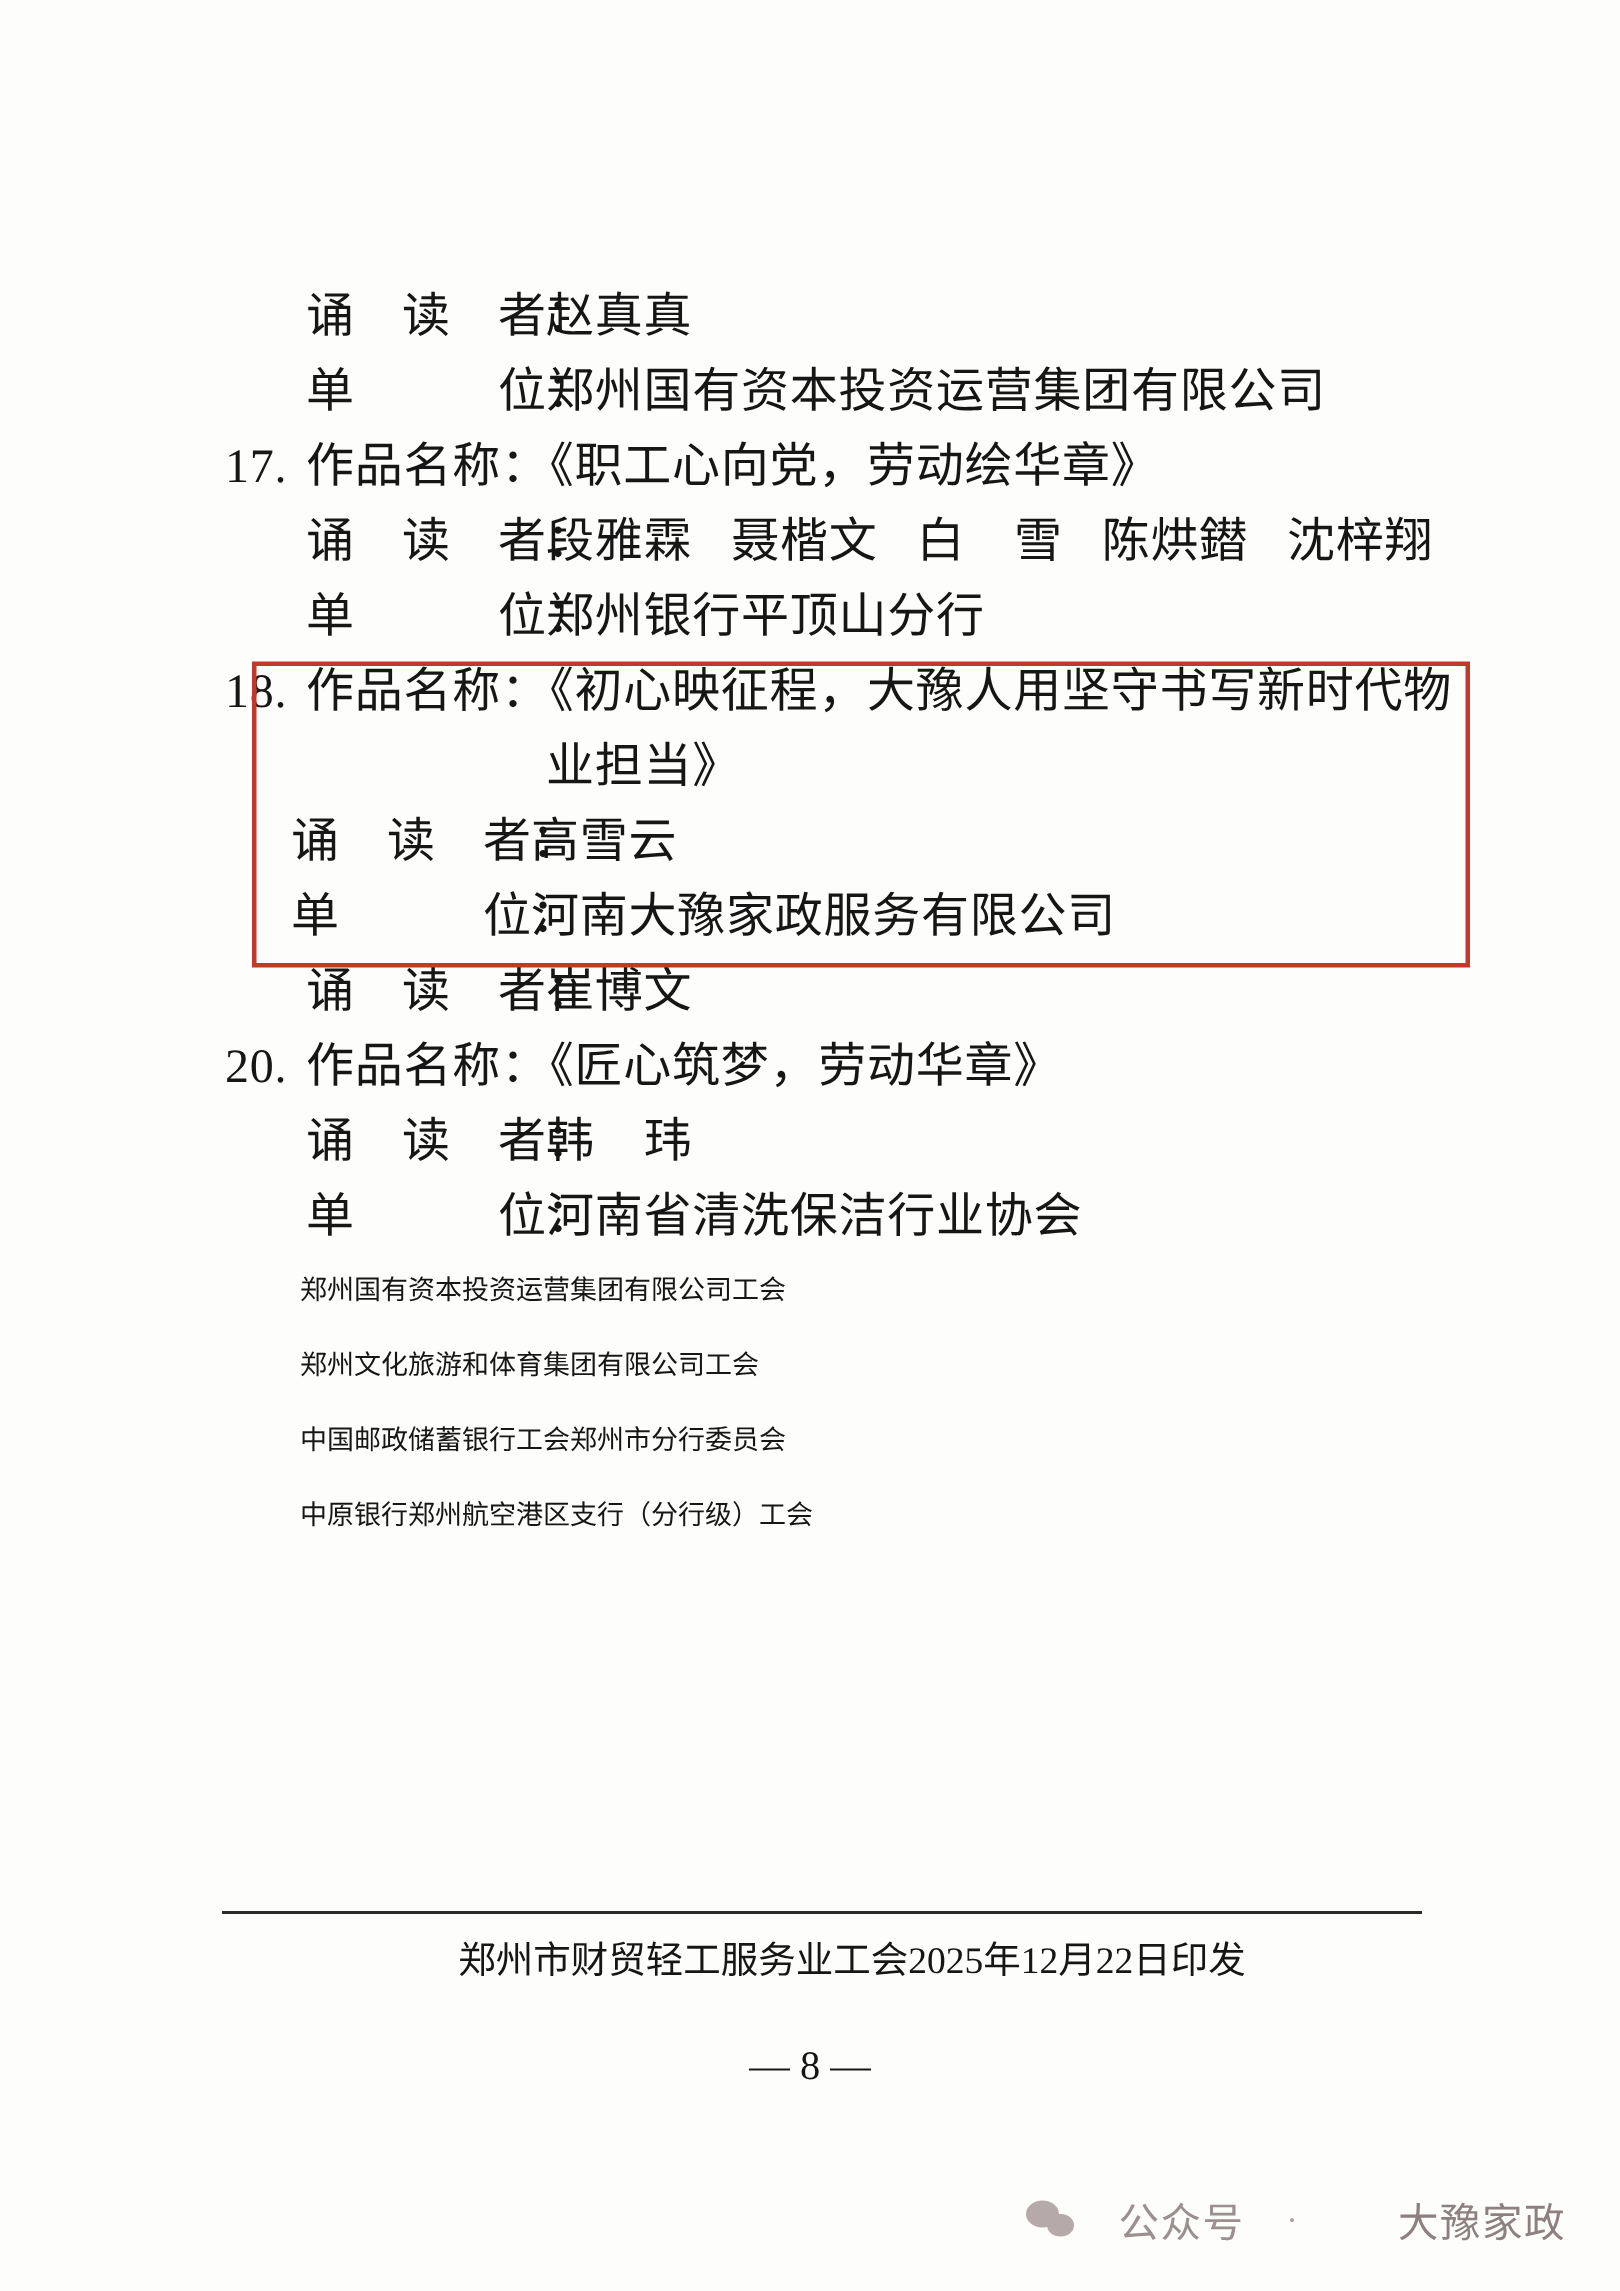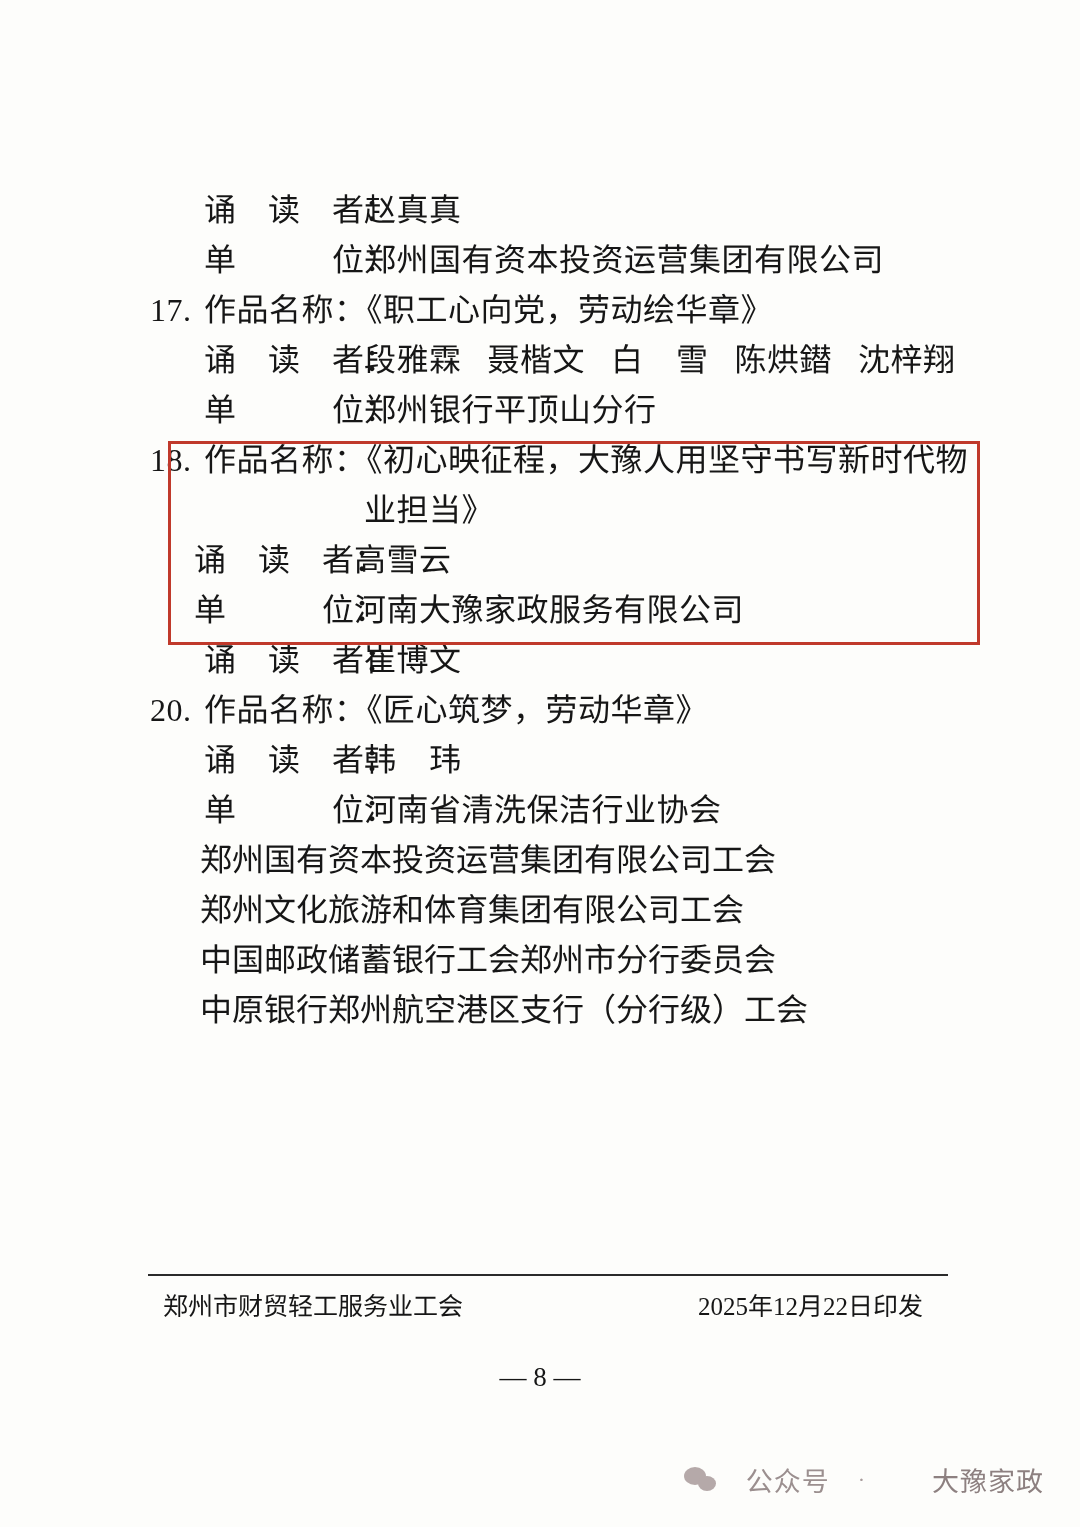--- a/index.html
+++ b/index.html
@@ -84,42 +84,42 @@
   .section-title {
     text-align: center;
     font-size: 29px;
     font-weight: bold;
     line-height: 66px;
     letter-spacing: 1px;
     padding-right: 110px;
   }
 
   .org-line {
-    font-size: 32px;
+    font-size: 18px;
     line-height: 50px;
     white-space: nowrap;
     padding-left: 50px;
   }
 
   .footer-rule {
     position: absolute;
     left: 148px;
     top: 1274px;
     width: 800px;
     border-top: 2px solid #2b2b2b;
   }
 
   .footer {
     position: absolute;
-    left: 141px;
+    left: 166px;
     top: 1286px;
     width: 800px;
     font-size: 25px;
     display: flex;
-    justify-content: space-between;
+    justify-content: center;
     align-items: center;
   }
   .footer-left { padding-left: 22px; }
   .footer-right { padding-right: 18px; }
 
   .page-number {
     position: absolute;
     left: 0;
     top: 1362px;
     width: 1080px;

